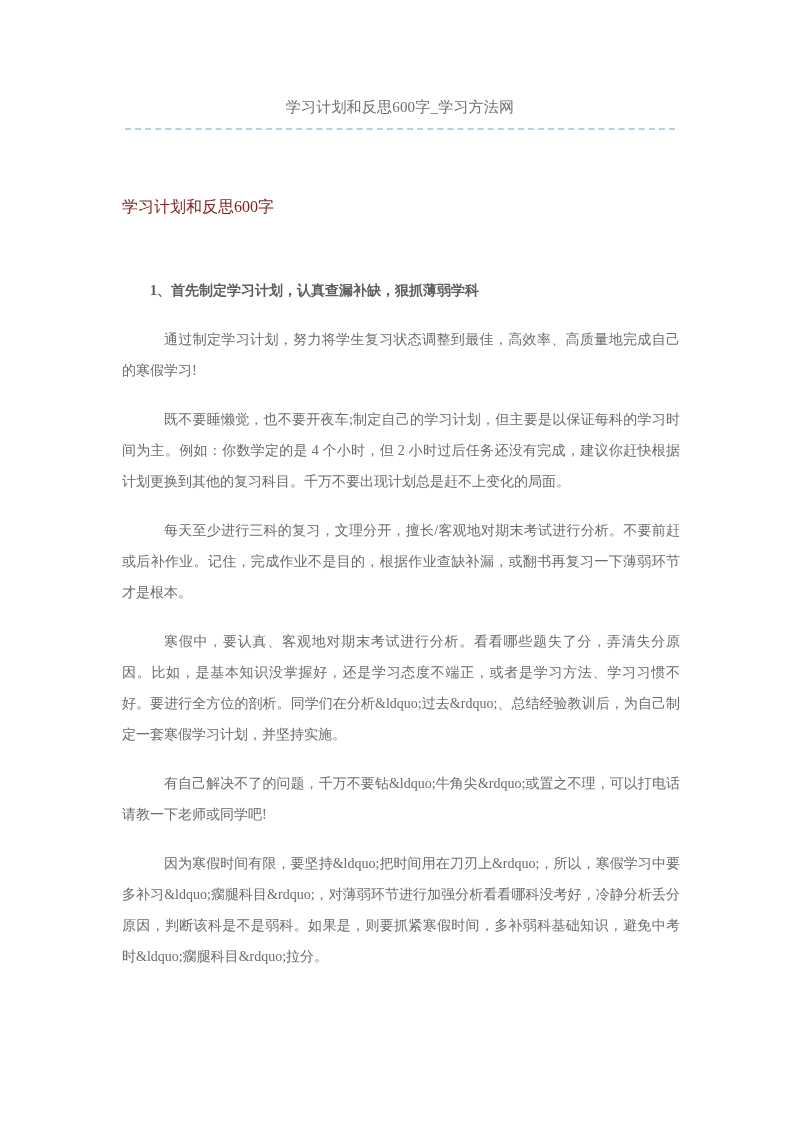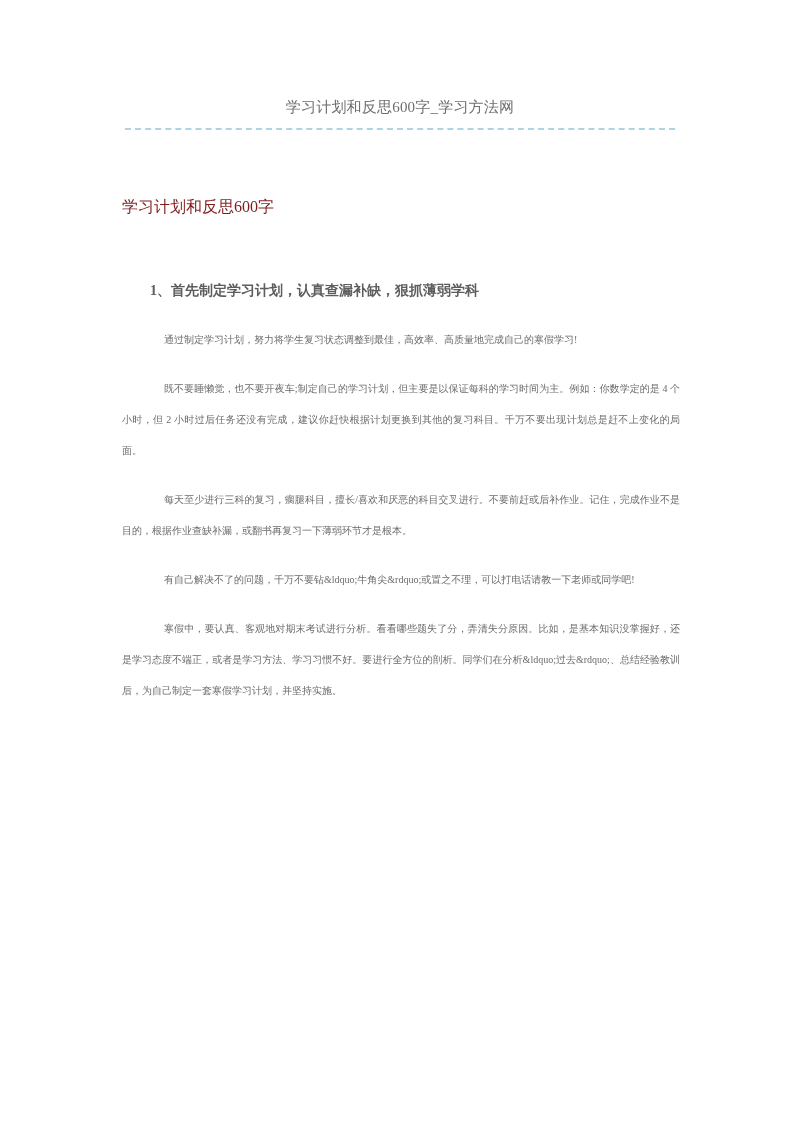--- a/index.html
+++ b/index.html
@@ -59,21 +59,21 @@
   }
   .section-heading {
     font-size: 14px;
     line-height: 26px;
     font-weight: bold;
     color: #5d5d5d;
     margin: 0 0 20px 0;
     text-indent: 28px;
   }
   .para {
-    font-size: 10px;
+    font-size: 14px;
     line-height: 31px;
     color: #6b6b6b;
     margin: 0 0 18px 0;
     text-indent: 42px;
     text-align: justify;
     text-justify: inter-ideograph;
   }
   .para:last-child {
     margin-bottom: 0;
   }
@@ -90,19 +90,20 @@
   <div class="content">
 
     <p class="heading-main">学习计划和反思600字</p>
 
     <div class="spacer-lg"></div>
 
     <p class="section-heading">1、首先制定学习计划，认真查漏补缺，狠抓薄弱学科</p>
 
     <p class="para">通过制定学习计划，努力将学生复习状态调整到最佳，高效率、高质量地完成自己的寒假学习!</p>
     <p class="para">既不要睡懒觉，也不要开夜车;制定自己的学习计划，但主要是以保证每科的学习时间为主。例如：你数学定的是 4 个小时，但 2 小时过后任务还没有完成，建议你赶快根据计划更换到其他的复习科目。千万不要出现计划总是赶不上变化的局面。</p>
-    <p class="para">每天至少进行三科的复习，瘸腿科目，擅长/喜欢和厌恶的科目交叉进行。不要前赶或后补作业。记住，完成作业不是目的，根据作业查缺补漏，或翻书再复习一下薄弱环节才是根本。</p>
+    <p class="para">每天至少进行三科的复习，文理分开，擅长/客观地对期末考试进行分析。不要前赶或后补作业。记住，完成作业不是目的，根据作业查缺补漏，或翻书再复习一下薄弱环节才是根本。</p>
+    <p class="para">寒假中，要认真、客观地对期末考试进行分析。看看哪些题失了分，弄清失分原因。比如，是基本知识没掌握好，还是学习态度不端正，或者是学习方法、学习习惯不好。要进行全方位的剖析。同学们在分析&amp;ldquo;过去&amp;rdquo;、总结经验教训后，为自己制定一套寒假学习计划，并坚持实施。</p>
     <p class="para">有自己解决不了的问题，千万不要钻&amp;ldquo;牛角尖&amp;rdquo;或置之不理，可以打电话请教一下老师或同学吧!</p>
-    <p class="para">寒假中，要认真、客观地对期末考试进行分析。看看哪些题失了分，弄清失分原因。比如，是基本知识没掌握好，还是学习态度不端正，或者是学习方法、学习习惯不好。要进行全方位的剖析。同学们在分析&amp;ldquo;过去&amp;rdquo;、总结经验教训后，为自己制定一套寒假学习计划，并坚持实施。</p>
+    <p class="para">因为寒假时间有限，要坚持&amp;ldquo;把时间用在刀刃上&amp;rdquo;，所以，寒假学习中要多补习&amp;ldquo;瘸腿科目&amp;rdquo;，对薄弱环节进行加强分析看看哪科没考好，冷静分析丢分原因，判断该科是不是弱科。如果是，则要抓紧寒假时间，多补弱科基础知识，避免中考时&amp;ldquo;瘸腿科目&amp;rdquo;拉分。</p>
 
   </div>
 
 </div>
 
 </body></html>

